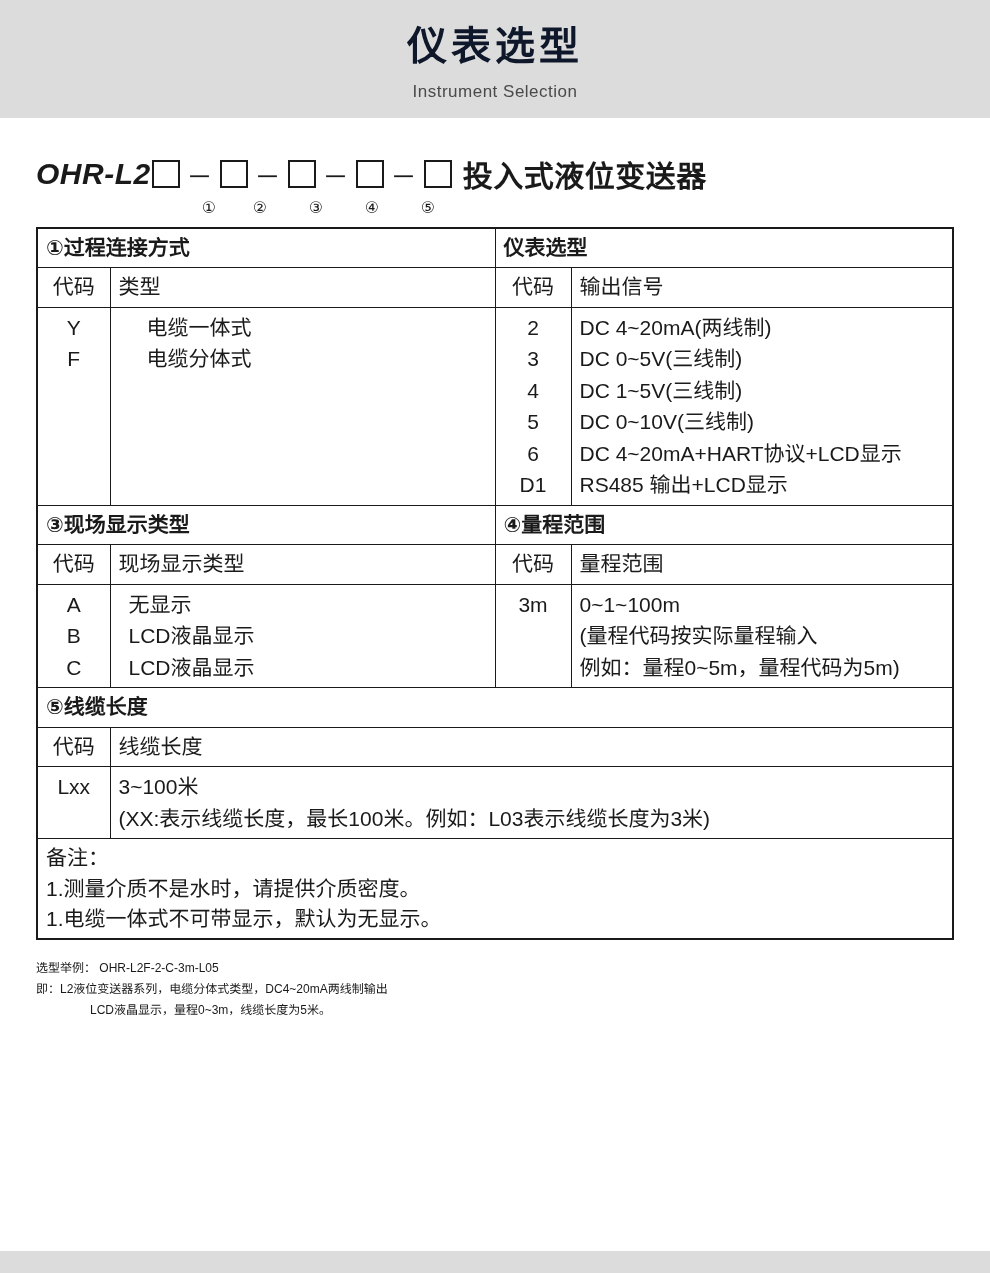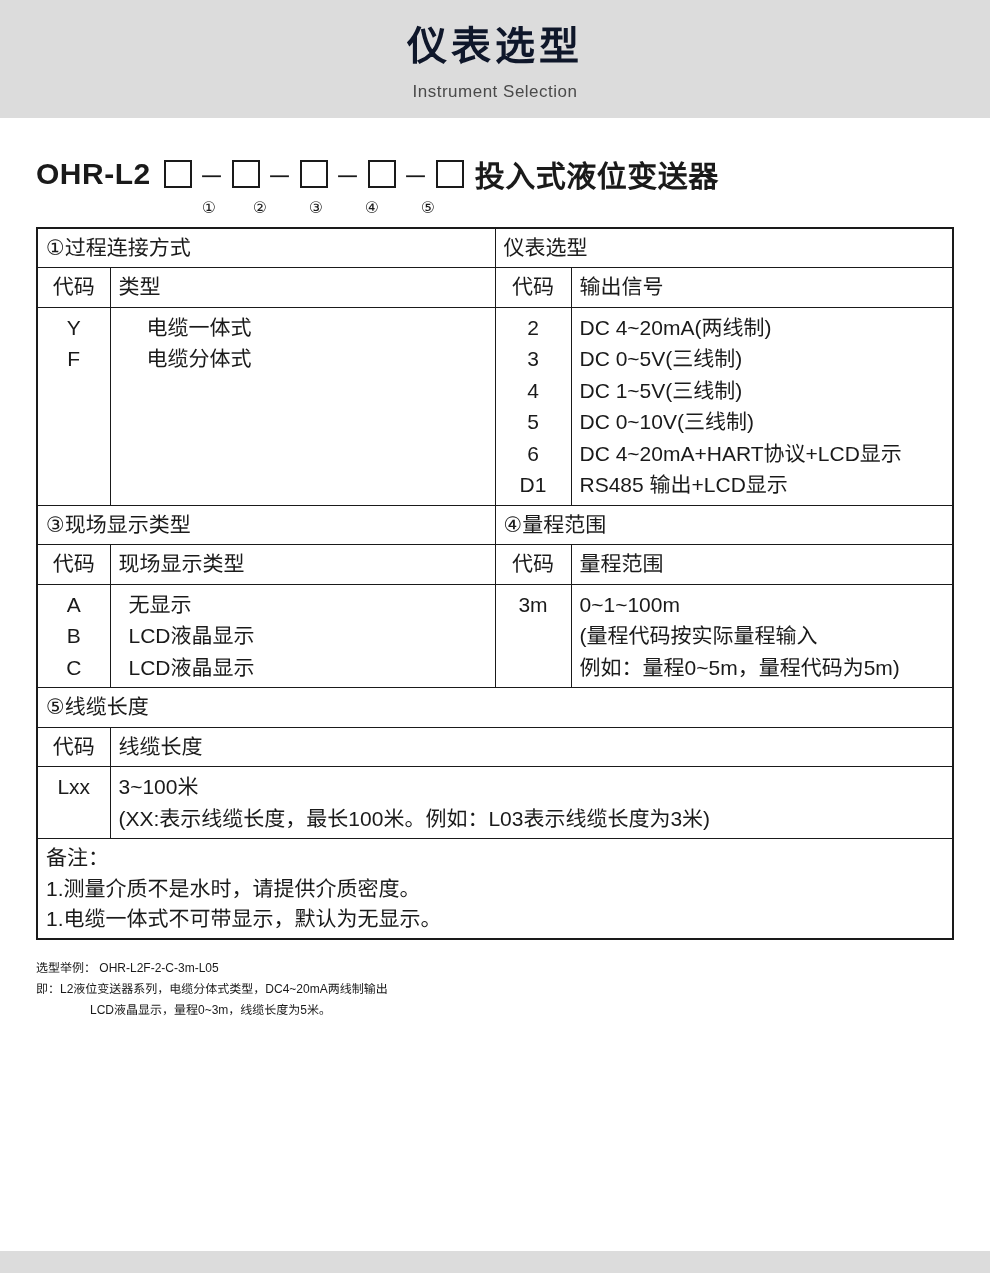--- a/index.html
+++ b/index.html
@@ -46,21 +46,21 @@
     margin: 34px 0 0 0;
     padding-left: 36px;
   }
   .model-line {
     display: flex;
     align-items: center;
     font-size: 30px;
     font-weight: bold;
     letter-spacing: 0.5px;
   }
-  .model-prefix { margin-right: 12px; }
+  .model-prefix { margin-right: 0; font-style: italic; }
   .code-box {
     display: inline-block;
     width: 28px;
     height: 28px;
     border: 2px solid #1a1a1a;
     margin: 0 1px;
   }
   .dash {
     display: inline-block;
     width: 38px;
@@ -94,21 +94,21 @@
   }
   table.spec td {
     border: 1px solid #1a1a1a;
     padding: 4px 8px;
     font-size: 21px;
     vertical-align: top;
     line-height: 1.45;
   }
   td.sec {
     font-size: 23px;
-    font-weight: normal;
+    font-weight: bold;
     padding: 7px 10px;
   }
   td.hdr {
     font-size: 21px;
     padding: 6px 10px;
   }
   td.code {
     text-align: center;
     font-weight: normal;
   }

